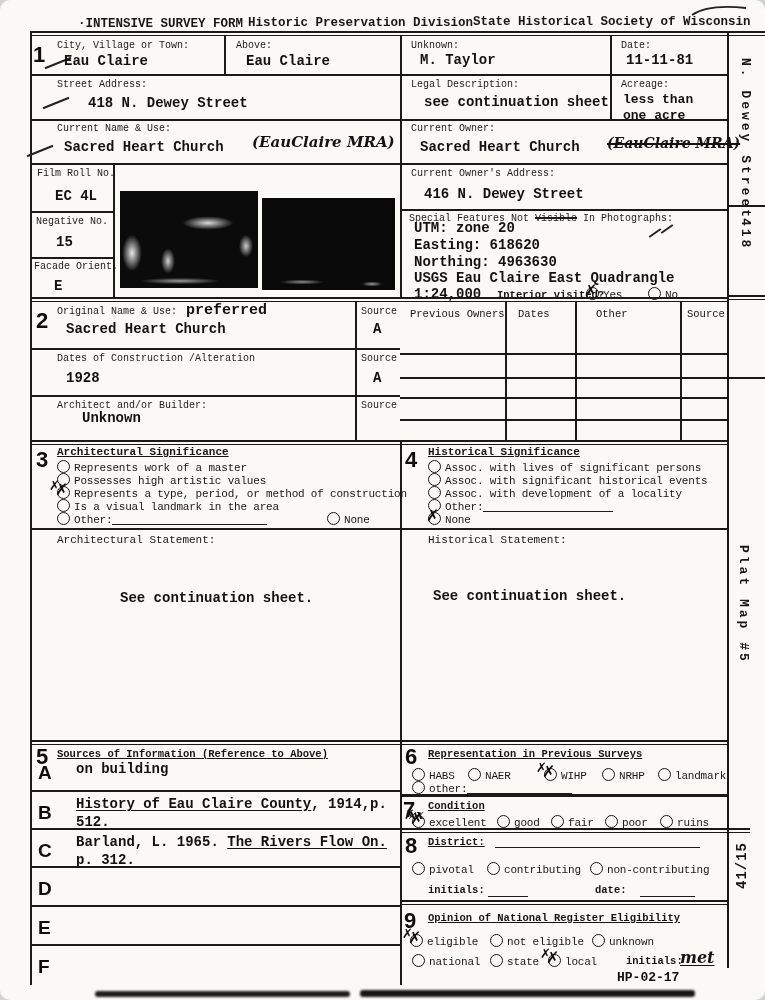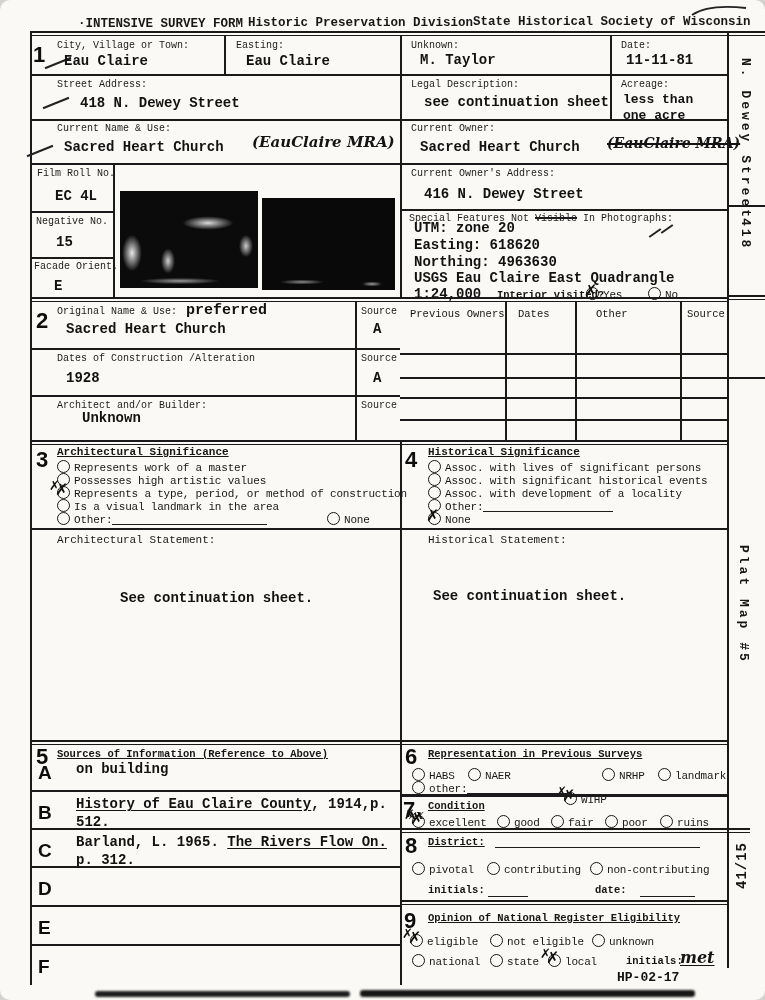--- a/index.html
+++ b/index.html
@@ -47,33 +47,33 @@
   <div class="dbl" style="left:30px;top:31px;width:735px;"></div>
 
   <div class="vline" style="left:30px;top:31px;height:954px;width:2.2px;"></div>
   <div class="vline" style="left:727px;top:31px;height:937px;width:2px;"></div>
 
   <div class="secnum" style="left:33px;top:42px;">1</div>
   <div class="slash" style="left:44px;top:62px;"></div>
   <div class="lbl" style="left:57px;top:40px;">City, Village or Town:</div>
   <div class="typed" style="left:64px;top:53px;">Eau Claire</div>
   <div class="vline" style="left:224px;top:35px;height:39px;"></div>
-  <div class="lbl" style="left:236px;top:40px;">Easting:</div>
+  <div class="lbl" style="left:236px;top:40px;">Above:</div>
   <div class="typed" style="left:246px;top:53px;">Eau Claire</div>
   <div class="vline" style="left:400px;top:35px;height:264px;"></div>
   <div class="lbl" style="left:411px;top:40px;">Unknown:</div>
   <div class="typed" style="left:420px;top:52px;">M. Taylor</div>
   <div class="vline" style="left:610px;top:35px;height:84px;"></div>
   <div class="lbl" style="left:621px;top:40px;">Date:</div>
   <div class="typed" style="left:626px;top:52px;">11-11-81</div>
   <div class="hline" style="left:30px;top:74px;width:698px;"></div>
 
   <div class="lbl" style="left:57px;top:79px;">Street Address:</div>
   <div class="slash" style="left:42px;top:102px;"></div>
-  <div class="typed" style="left:80px;top:95px;">418 N. Dewey Street</div>
+  <div class="typed" style="left:88px;top:95px;">418 N. Dewey Street</div>
   <div class="lbl" style="left:411px;top:79px;">Legal Description:</div>
   <div class="typed" style="left:424px;top:94px;">see continuation sheet</div>
   <div class="lbl" style="left:621px;top:79px;">Acreage:</div>
   <div class="typed13" style="left:623px;top:92px;width:100px;white-space:normal;line-height:1.25;">less than one acre</div>
   <div class="hline" style="left:30px;top:119px;width:698px;"></div>
 
   <div class="lbl" style="left:57px;top:123px;">Current Name &amp; Use:</div>
   <div class="slash" style="left:26px;top:150px;"></div>
   <div class="typed" style="left:64px;top:139px;">Sacred Heart Church</div>
   <div class="abs hand" style="left:252px;top:133px;font-size:15px;">(EauClaire MRA)</div>
@@ -186,21 +186,21 @@
   <div class="biglet" style="left:38px;top:878px;">D</div>
   <div class="hline" style="left:30px;top:905px;width:370px;"></div>
   <div class="biglet" style="left:38px;top:917px;">E</div>
   <div class="hline" style="left:30px;top:944px;width:370px;"></div>
   <div class="biglet" style="left:38px;top:956px;">F</div>
 
   <div class="secnum" style="left:405px;top:744px;">6</div>
   <div class="lbl2 utitle" style="left:428px;top:748px;">Representation in Previous Surveys</div>
   <div class="opt" style="left:412px;top:768px;"><span class="radio"></span><span>HABS</span></div>
   <div class="opt" style="left:468px;top:768px;"><span class="radio"></span><span>NAER</span></div>
-  <div class="opt" style="left:564px;top:768px;margin-top:24px;"><span class="radio checked dblx"></span><span>WIHP</span></div>
+  <div class="opt" style="left:544px;top:768px;"><span class="radio checked dblx"></span><span>WIHP</span></div>
   <div class="opt" style="left:602px;top:768px;"><span class="radio"></span><span>NRHP</span></div>
   <div class="opt" style="left:658px;top:768px;"><span class="radio"></span><span>landmark</span></div>
   <div class="opt" style="left:412px;top:781px;"><span class="radio"></span><span>other:</span><span class="blank" style="width:105px;"></span></div>
   <div class="hline hv" style="left:400px;top:794px;width:328px;"></div>
 
   <div class="secnum" style="left:403px;top:797px;">7</div>
   <div class="abs hand" style="left:409px;top:808px;font-size:12px;">xx</div>
   <div class="lbl2 utitle" style="left:428px;top:800px;">Condition</div>
   <div class="opt" style="left:412px;top:815px;"><span class="radio checked dblx"></span><span>excellent</span></div>
   <div class="opt" style="left:497px;top:815px;"><span class="radio"></span><span>good</span></div>

